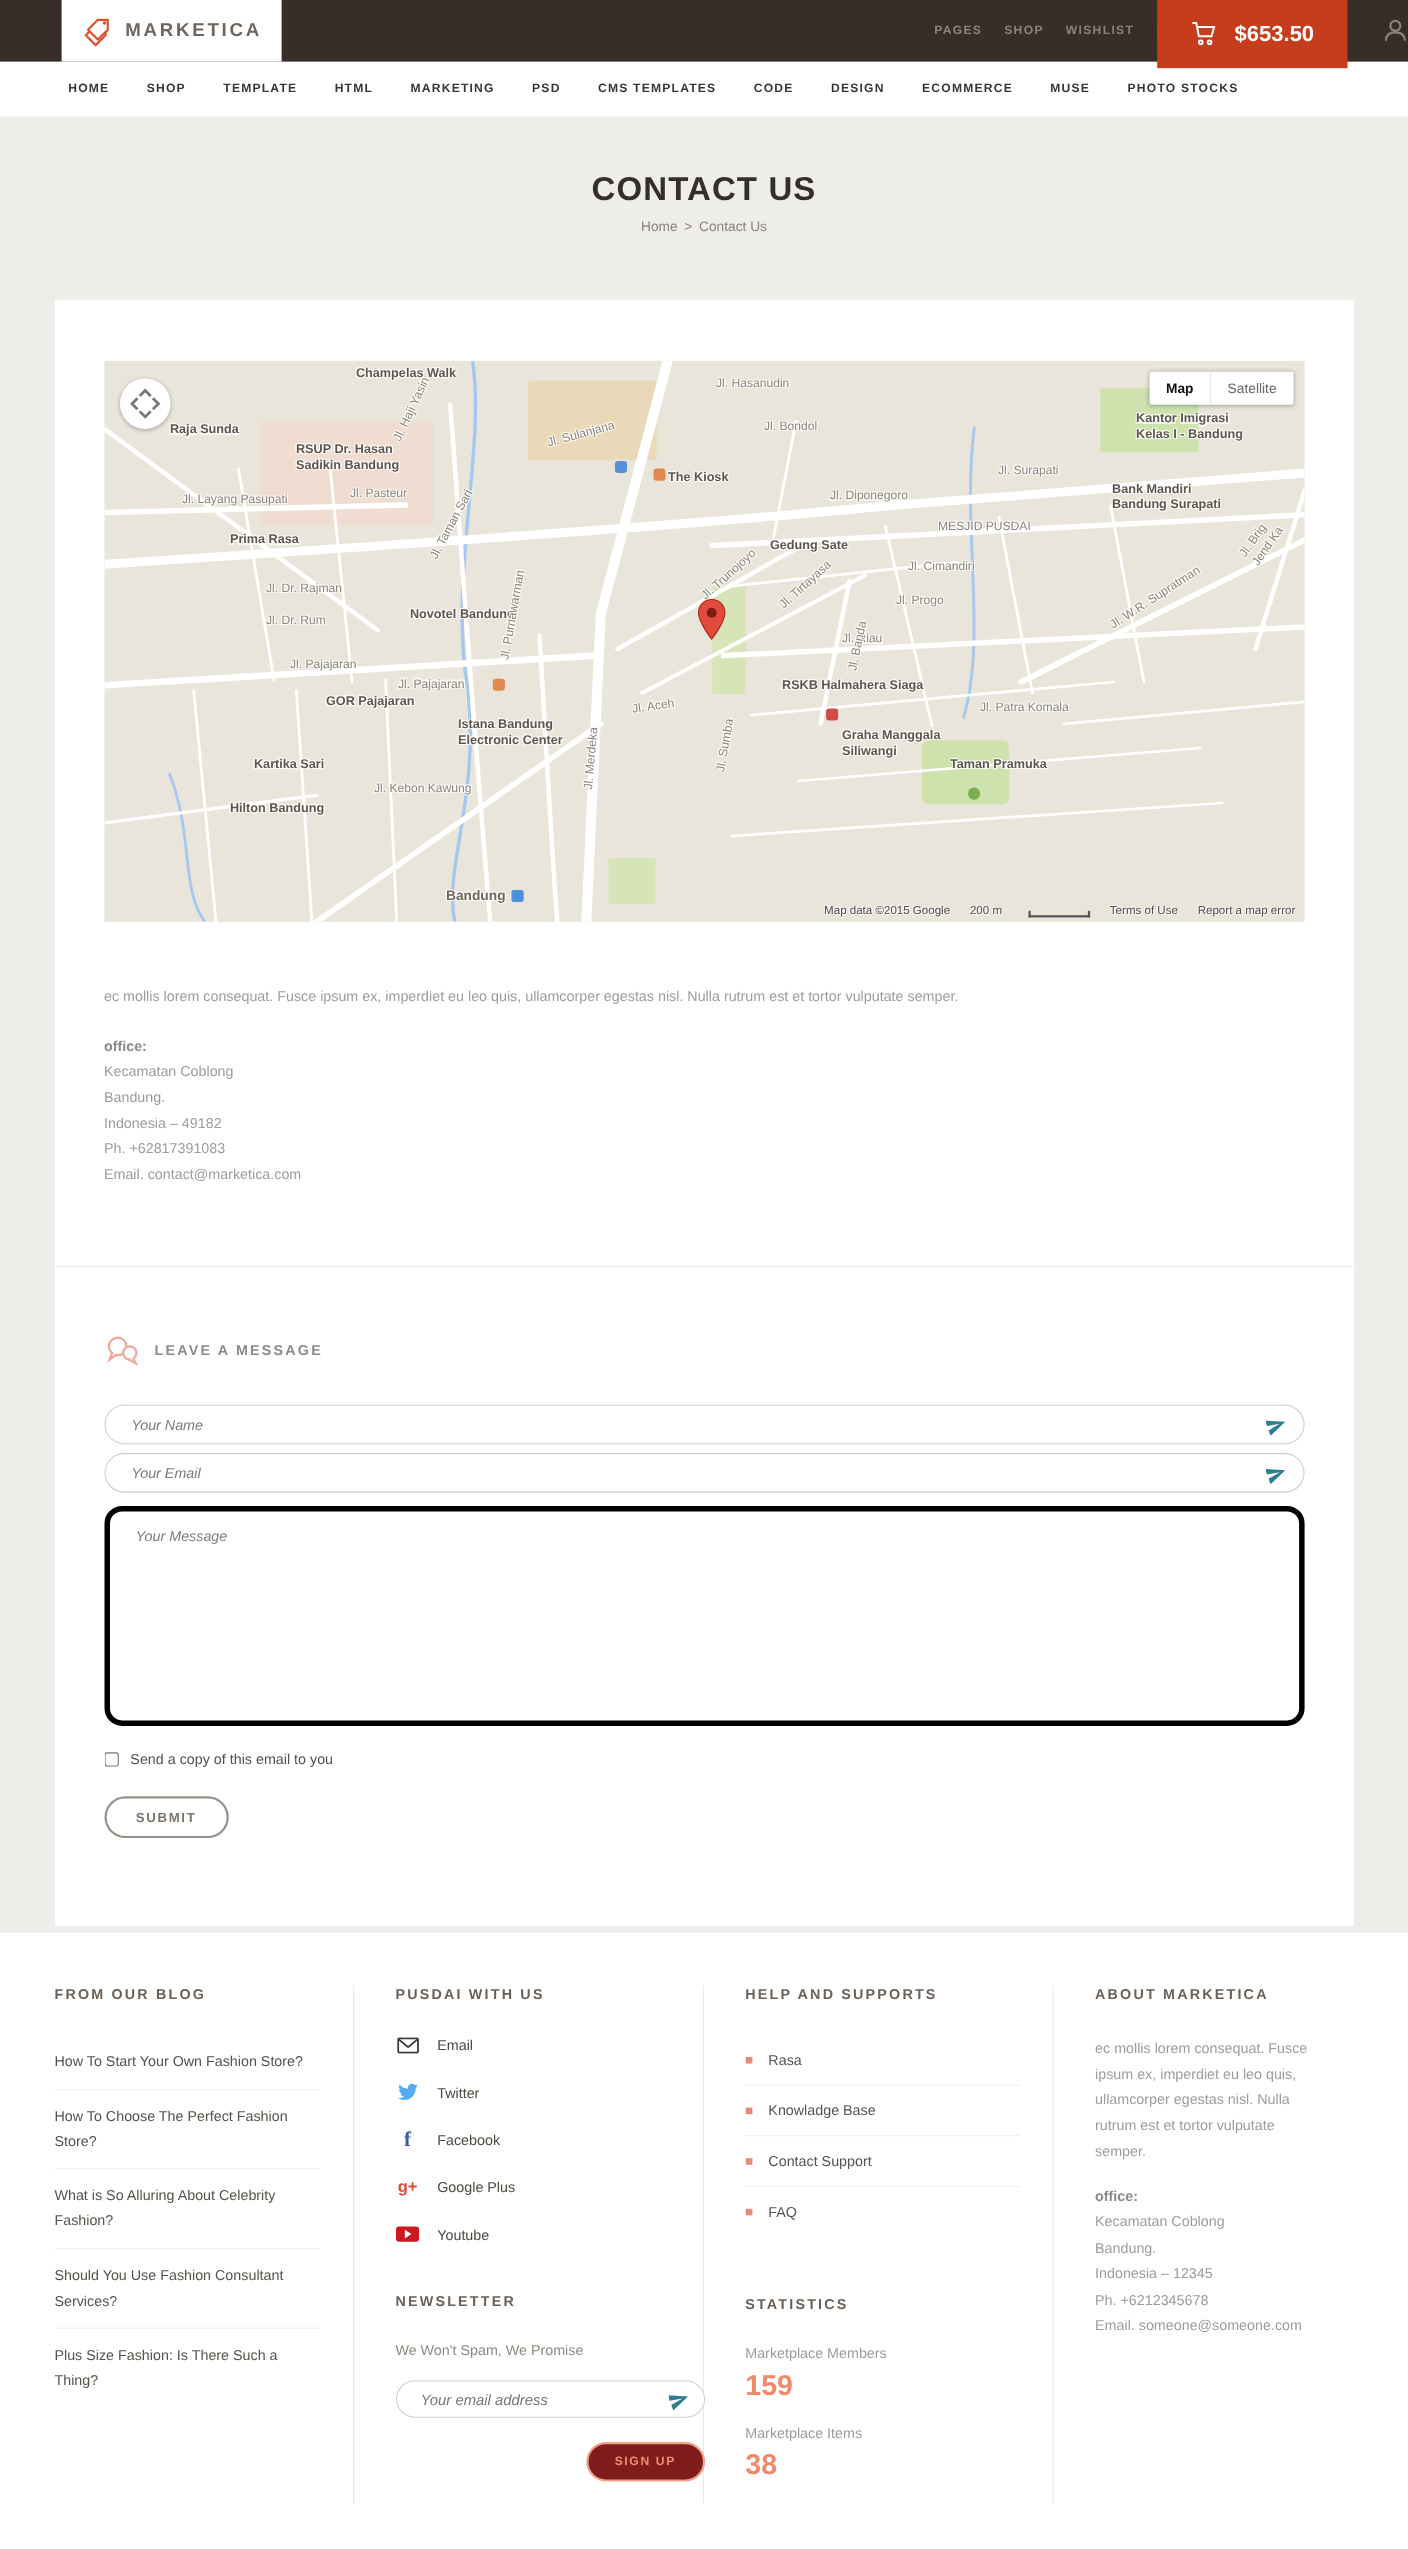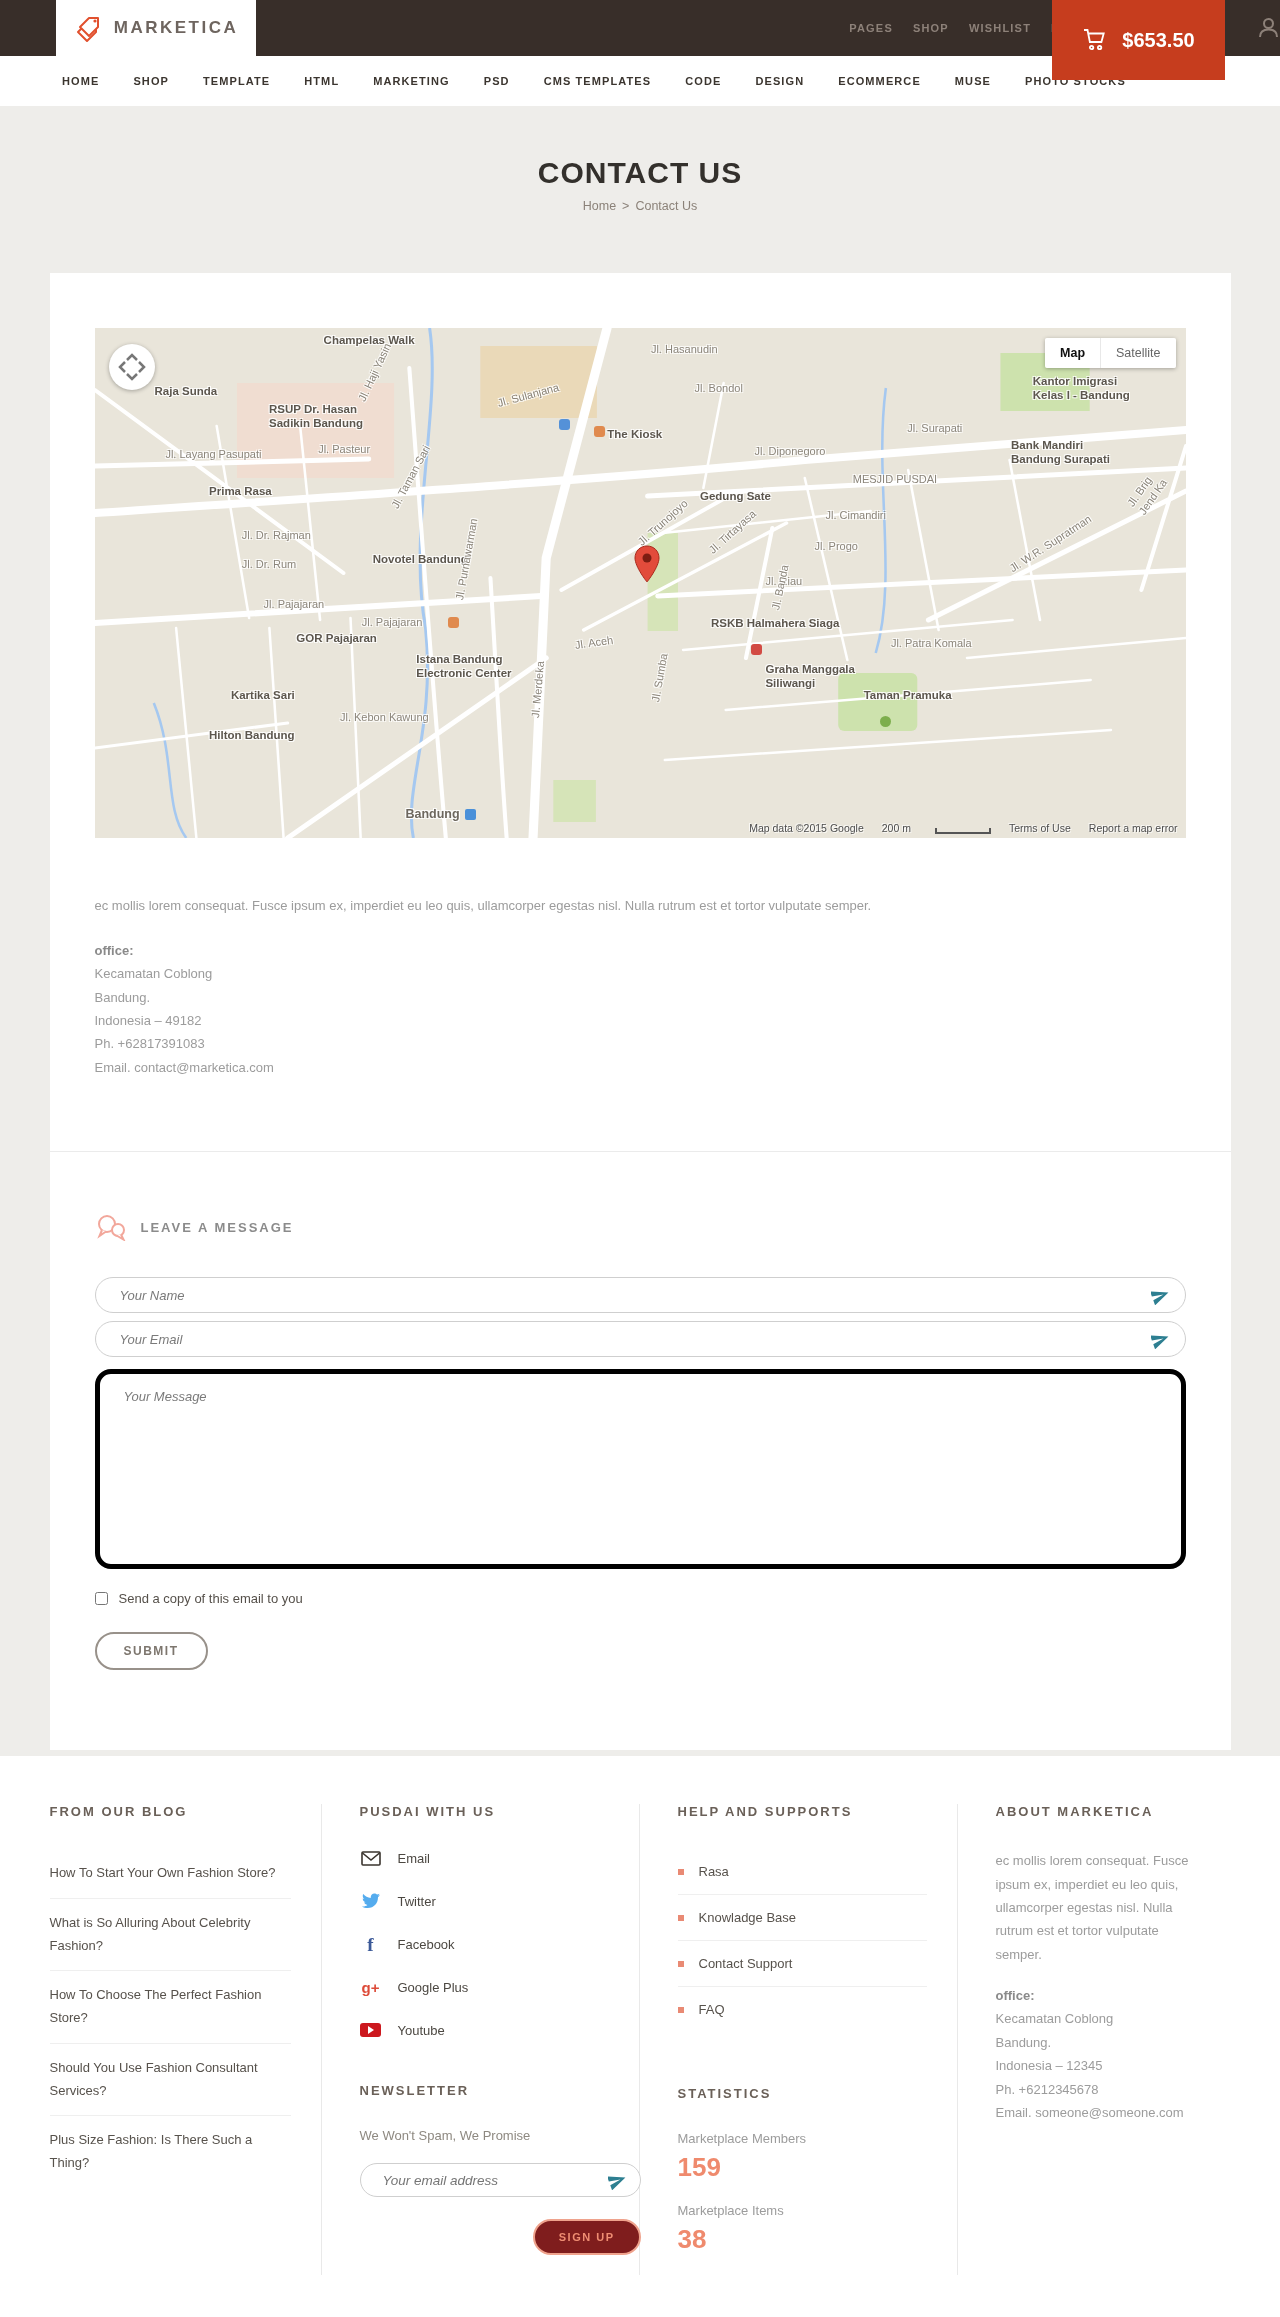--- a/index.html
+++ b/index.html
@@ -7,21 +7,21 @@
   body{width:1280px;margin:0 auto;font-family:"Liberation Sans",sans-serif;background:#eeedea}
   a{text-decoration:none;color:inherit;cursor:pointer}
   button{cursor:pointer;font-family:inherit}
 
   
   .topbar{position:relative;height:56px;background:#382e29;display:flex;align-items:center;z-index:10}
   .logo{width:200px;height:56px;background:#fff;margin-left:56px;display:flex;align-items:center;justify-content:center;gap:10px;cursor:pointer}
   .logo .brand{font-size:17px;font-weight:bold;color:#6e655f;letter-spacing:2.5px}
   .topnav{margin-left:auto;display:flex;gap:20px;font-size:11px;font-weight:bold;letter-spacing:1.2px;color:#8d8179}
   .hicon{margin-left:32px;cursor:pointer;display:flex;align-items:center}
-  .cartbtn{position:absolute;top:0;right:55px;width:173px;height:80px;background:#c63d1e;display:flex;align-items:center;justify-content:center;gap:13px;color:#fff;font-size:20px;font-weight:bold;cursor:pointer}
+  .cartbtn{position:absolute;top:0;right:55px;width:173px;height:62px;background:#c63d1e;display:flex;align-items:center;justify-content:center;gap:13px;color:#fff;font-size:20px;font-weight:bold;cursor:pointer}
 
   
   .catnav{height:50px;background:#fff;display:flex;align-items:center;padding-left:62px;gap:34px;font-size:11px;font-weight:bold;letter-spacing:1.1px;color:#3b352f}
 
   
   .hero{height:167px;background:#eeedea;text-align:center;padding-top:50px}
   .hero h1{font-size:30px;font-weight:bold;color:#33302c;letter-spacing:1px}
   .breadcrumb{margin-top:9px;font-size:12.5px;color:#8b8279;display:flex;justify-content:center;gap:6px}
 
   
@@ -365,24 +365,24 @@
 <footer>
   <div class="cols">
 
     <div class="col">
       <h3 class="foothead">FROM OUR BLOG</h3>
       <ul class="bloglist">
           <li>
             <a>How To Start Your Own Fashion Store?</a>
           </li>
           <li>
+            <a>How To Choose The Perfect Fashion Store?</a>
+          </li>
+          <li>
             <a>What is So Alluring About Celebrity Fashion?</a>
-          </li>
-          <li>
-            <a>How To Choose The Perfect Fashion Store?</a>
           </li>
           <li>
             <a>Should You Use Fashion Consultant Services?</a>
           </li>
           <li>
             <a>Plus Size Fashion: Is There Such a Thing?</a>
           </li>
         </ul>
     </div>
 

